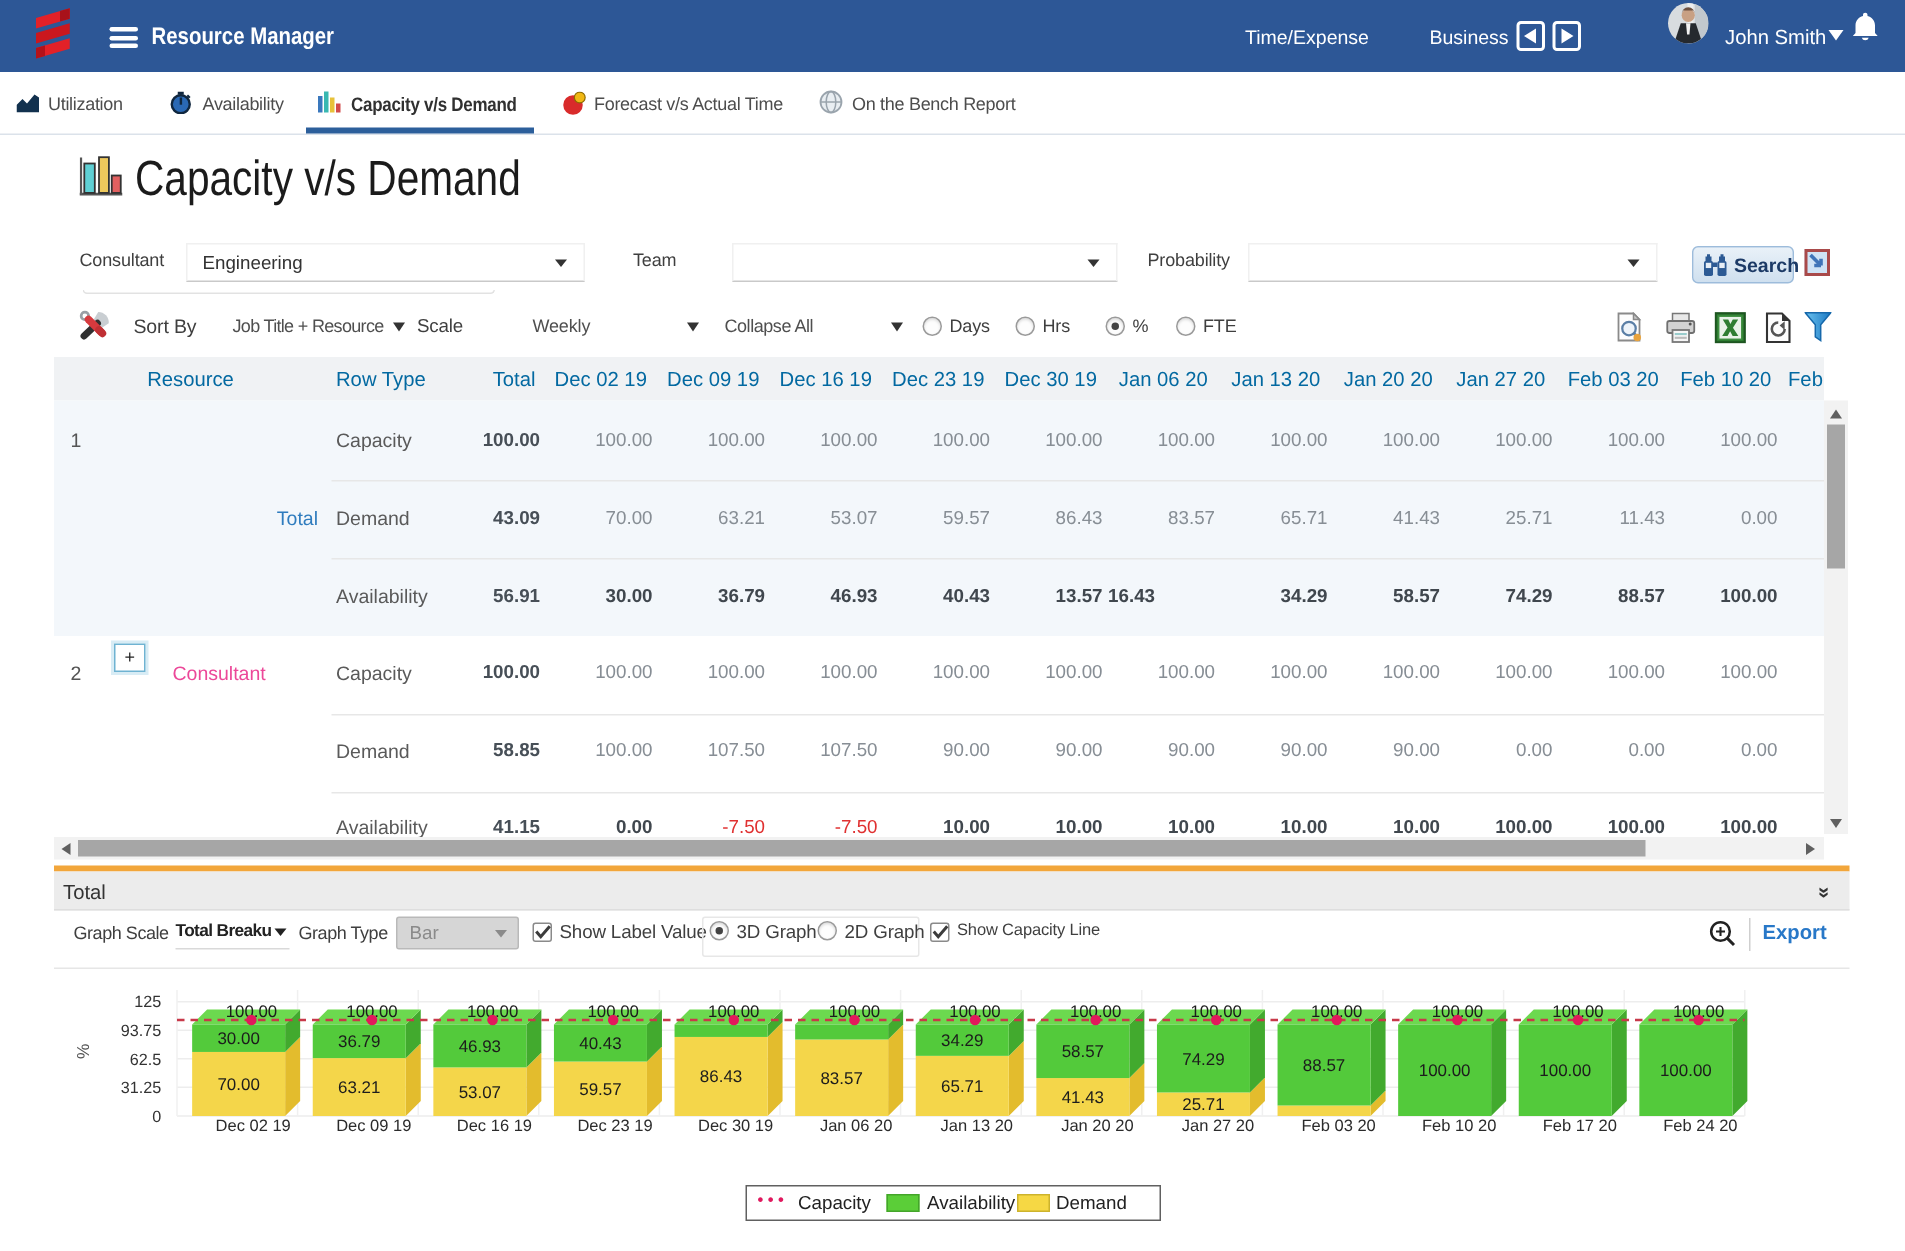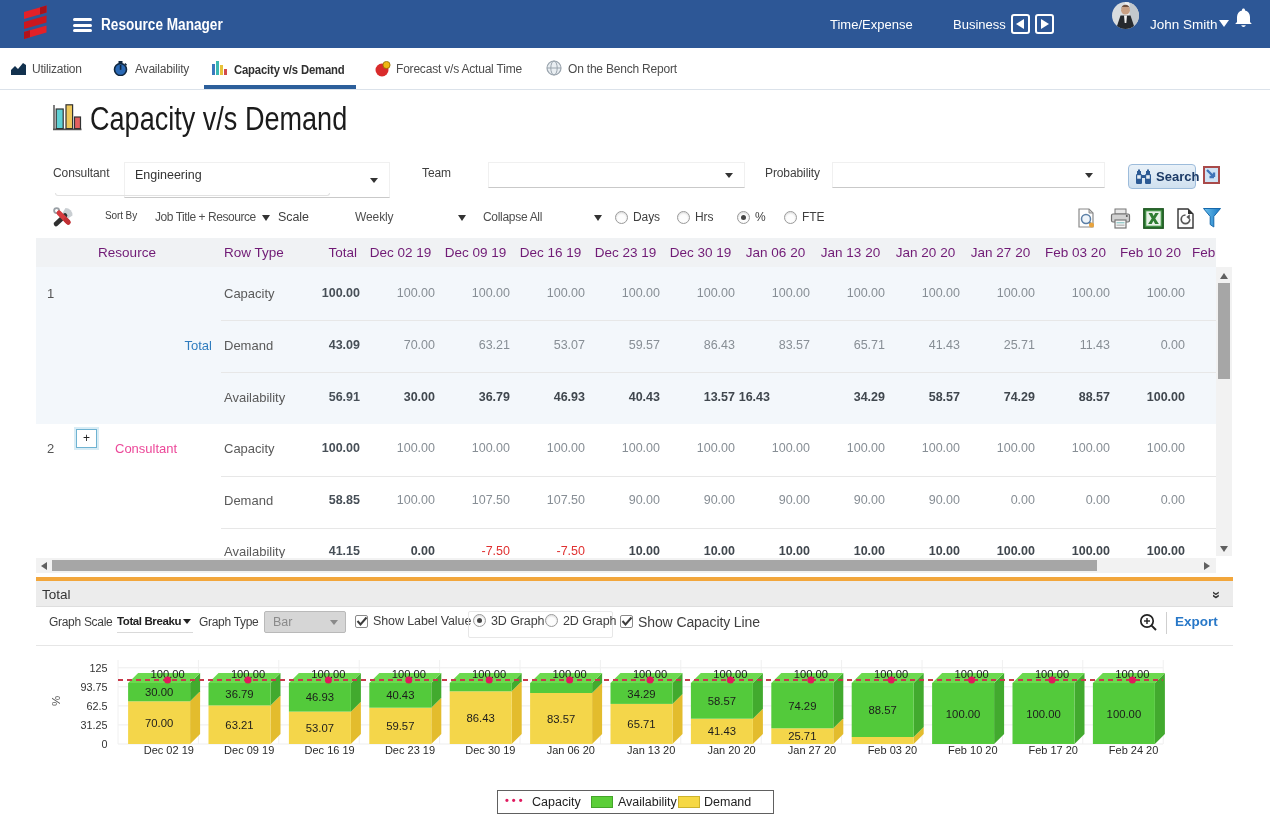--- a/index.html
+++ b/index.html
@@ -8,21 +8,21 @@
 .nav { position:absolute; left:0; top:0; width:1270px; height:48px; background:#2d5796; }
 .navlink { position:absolute; top:0; height:48px; line-height:50px; color:#fff; font-size:13px; }
 .tabactive { position:absolute; background:#fff; color:#17457c; font-size:13px; text-align:center; }
 .st-label { position:absolute; top:62px; font-size:12px; color:#4d4d4d; letter-spacing:-0.2px; }
 .lbl { font-size:12px; color:#3f3f3f; position:absolute; letter-spacing:-0.1px; }
 .sel { position:absolute; background:#fff; border:1px solid #f0f0f0; border-bottom:1px solid #c9c9c9; font-size:12.5px; color:#333; }
 .sel .ar { position:absolute; right:11px; top:50%; margin-top:-2.5px; width:0; height:0; border-left:4px solid transparent; border-right:4px solid transparent; border-top:5px solid #333; }
 .radio { position:absolute; width:13px; height:13px; border:1px solid #9a9a9a; border-radius:50%; background:#fdfdfd; box-shadow:inset 0 1px 2px rgba(0,0,0,.15); }
 .radio.on::after { content:""; position:absolute; left:3px; top:3px; width:5px; height:5px; border-radius:50%; background:#444; }
 .cbx { position:absolute; width:13px; height:13px; border:1px solid #8a8a8a; background:#fff; border-radius:2px; }
-.hdrcell { position:absolute; top:0; height:29px; line-height:29px; font-size:13.5px; color:#701a75; }
+.hdrcell { position:absolute; top:0; height:29px; line-height:29px; font-size:13.5px; color:#0369a1; }
 .num { position:absolute; font-size:12.5px; color:#878e95; text-align:right; }
 .numb { position:absolute; font-size:12.5px; color:#474f57; font-weight:bold; text-align:right; }
 .numa { position:absolute; font-size:12.5px; color:#40474e; font-weight:bold; text-align:right; }
 .numr { position:absolute; font-size:12.5px; color:#e03131; text-align:right; }
 .rt { position:absolute; font-size:13px; color:#5a5a5a; }
 </style></head><body>
 <div id="page">
 
 <div class="nav"></div>
 <svg class="abs" style="left:23px;top:4px" width="25" height="36" viewBox="0 0 25 36">
@@ -104,21 +104,21 @@
 <svg class="abs" style="left:53px;top:104px" width="29" height="27" viewBox="0 0 29 27">
  <line x1="1" y1="1" x2="1" y2="26" stroke="#555" stroke-width="1.5"></line>
  <line x1="0" y1="25.4" x2="28.5" y2="25.4" stroke="#555" stroke-width="1.7"></line>
  <rect x="3.2" y="5" width="7" height="19.6" fill="#5fd0d4" stroke="#333" stroke-width="1.2"></rect>
  <rect x="13" y="0.8" width="6.6" height="23.8" fill="#eec95c" stroke="#333" stroke-width="1.2"></rect>
  <rect x="21.5" y="13" width="6" height="11.6" fill="#e26060" stroke="#333" stroke-width="1.2"></rect>
 </svg>
 <div class="abs" style="left:90px;top:102px;font-size:33px;line-height:1;color:#1b1b1b;transform:scaleX(0.82);transform-origin:0 0;white-space:nowrap">Capacity v/s Demand</div>
 
 <div class="lbl" style="left:53px;top:166px">Consultant</div>
-<div class="sel" style="left:124px;top:162px;width:266px;height:36px;line-height:24px;padding-left:10px">Engineering<span class="ar"></span></div>
+<div class="sel" style="left:124px;top:162px;width:266px;height:26px;line-height:24px;padding-left:10px">Engineering<span class="ar"></span></div>
 <div class="lbl" style="left:422px;top:166px">Team</div>
 <div class="sel" style="left:488px;top:162px;width:257px;height:26px;line-height:24px;padding-left:10px">
       <span class="ar"></span>
     </div>
 <div class="lbl" style="left:765px;top:166px">Probability</div>
 <div class="sel" style="left:832px;top:162px;width:273px;height:26px;line-height:24px;padding-left:10px">
       <span class="ar"></span>
     </div>
 <div class="abs" style="left:1128px;top:164px;width:68px;height:25px;background:linear-gradient(#e9f1f8,#cfe0ef);border:1px solid #9dbcdb;border-radius:4px;">
  <svg style="position:absolute;left:6px;top:4px" width="17" height="16" viewBox="0 0 17 16">
@@ -143,21 +143,21 @@
 </div>
 <div class="abs" style="left:55px;top:193px;width:275px;height:3px;border:1px solid #e2e2e2;border-top:none;border-radius:0 0 3px 3px"></div>
 
 <svg class="abs" style="left:52px;top:206px" width="22" height="22" viewBox="0 0 22 22">
  <path d="M13.5,2 A7,7 0 0 1 20.5,9.5 L16,12.5 L10.5,7 Z" fill="#c9ced2"></path>
  <line x1="13" y1="9.5" x2="4" y2="18" stroke="#303030" stroke-width="4.6" stroke-linecap="round"></line>
  <circle cx="4.6" cy="4.6" r="2.5" fill="none" stroke="#9aa0a6" stroke-width="1.8"></circle>
  <line x1="7" y1="7" x2="15.5" y2="15.5" stroke="#d63a3e" stroke-width="5" stroke-linecap="round"></line>
  <line x1="14" y1="14" x2="16.3" y2="16.3" stroke="#c03034" stroke-width="5" stroke-linecap="round"></line>
 </svg>
-<div class="lbl" style="left:105px;top:210px;font-size:10px">Sort By</div>
+<div class="lbl" style="left:89px;top:210px;font-size:13px">Sort By</div>
 <div class="lbl" style="left:155px;top:210px;color:#4f4f4f;letter-spacing:-0.45px">Job Title + Resource</div>
 <div class="abs" style="left:262px;top:215px;width:0;height:0;border-left:4.5px solid transparent;border-right:4.5px solid transparent;border-top:6px solid #333"></div>
 <div class="lbl" style="left:278px;top:210px;font-size:12.5px">Scale</div>
 <div class="lbl" style="left:355px;top:210px;color:#4f4f4f">Weekly</div>
 <div class="abs" style="left:458px;top:215px;width:0;height:0;border-left:4.5px solid transparent;border-right:4.5px solid transparent;border-top:6px solid #333"></div>
 <div class="lbl" style="left:483px;top:210px;color:#4f4f4f;letter-spacing:-0.3px">Collapse All</div>
 <div class="abs" style="left:594px;top:215px;width:0;height:0;border-left:4.5px solid transparent;border-right:4.5px solid transparent;border-top:6px solid #333"></div>
 <div class="radio" style="left:615px;top:211px"></div>
     <div class="lbl" style="left:633px;top:210px">Days</div>
 <div class="radio" style="left:677px;top:211px"></div>
@@ -337,21 +337,21 @@
 <div class="abs" style="left:468px;top:611px;width:145px;height:27px;border:1px solid #e7e7e7;border-radius:2px"></div>
 <div class="radio on" style="left:473px;top:614px"></div>
 <div class="lbl" style="left:491px;top:614px;font-size:12.5px">3D Graph</div>
 <div class="radio" style="left:545px;top:614px"></div>
 <div class="lbl" style="left:563px;top:614px;font-size:12.5px">2D Graph</div>
 <div class="cbx" style="left:620px;top:615px">
       <svg width="12" height="11" viewBox="0 0 12 11" style="position:absolute;left:0px;top:0px">
         <path d="M1.5,5 L4.5,8.5 L10.5,1.5" stroke="#3c3c3c" stroke-width="2" fill="none"></path>
       </svg>
     </div>
-<div class="lbl" style="left:638px;top:614px;font-size:14px">Show Capacity Line</div>
+<div class="lbl" style="left:638px;top:614px;font-size:11px">Show Capacity Line</div>
 <svg class="abs" style="left:1139px;top:613px" width="19" height="19" viewBox="0 0 19 19">
  <circle cx="8" cy="8" r="6.2" fill="none" stroke="#222" stroke-width="1.7"></circle>
  <line x1="12.6" y1="12.6" x2="17" y2="17" stroke="#222" stroke-width="2"></line>
  <line x1="5" y1="8" x2="11" y2="8" stroke="#222" stroke-width="1.4"></line>
  <line x1="8" y1="5" x2="8" y2="11" stroke="#222" stroke-width="1.4"></line>
 </svg>
 <div class="abs" style="left:1166px;top:612px;width:1px;height:22px;background:#cfcfcf"></div>
 <div class="abs" style="left:1175px;top:614px;font-size:13.5px;font-weight:bold;color:#2878c8">Export</div>
 
 <div class="abs" style="left:36px;top:645px;width:1197px;height:1px;background:#e6e6e6"></div>

